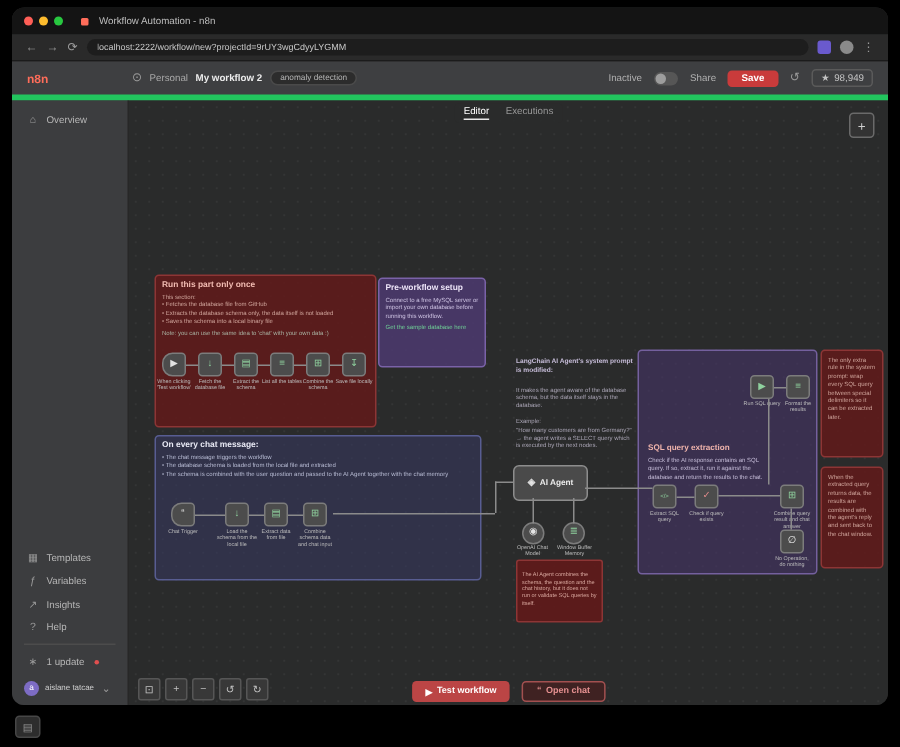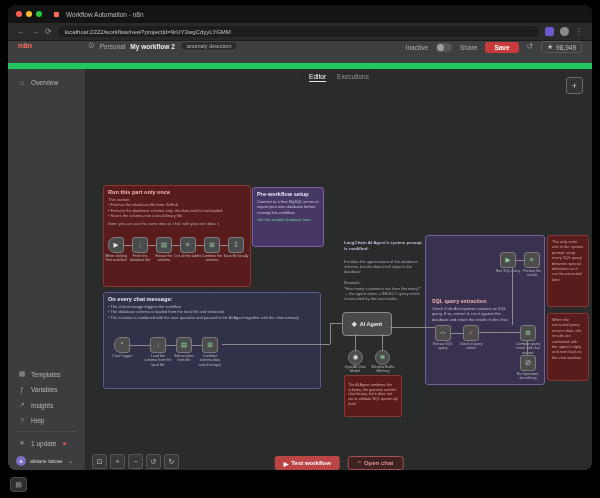--- a/index.html
+++ b/index.html
@@ -11,21 +11,21 @@
   .tl.r{background:#ff5f57}.tl.y{background:#febc2e}.tl.g{background:#28c840}
   .fav{width:5px;height:5px;border-radius:1px;background:#ff6d5a;margin-left:8px;}
   .tabtitle{font-size:6.5px;color:#bdbdbd;margin-left:3px;}
   .urlbar{height:17px;background:#2a2a2a;border-bottom:1px solid #1b1b1b;display:flex;align-items:center;gap:6px;padding:0 9px;}
   .navico{font-size:8px;color:#9a9a9a;line-height:1;}
   .urlpill{flex:1;height:11px;background:#1d1d1d;border-radius:7px;display:flex;align-items:center;padding:0 7px;}
   .urltext{font-size:6px;color:#c8c8c8;white-space:nowrap;overflow:hidden;}
   .ext{width:9px;height:9px;border-radius:2px;background:#6a5acd;}
   .pav{width:9px;height:9px;border-radius:50%;background:#8a8a8a;}
   
-  .appheader{height:22px;background:#3e3f41;border-bottom:6px solid #22c55e;display:flex;align-items:flex-start;padding:0 10px;gap:8px;}
+  .appheader{height:22px;background:#3e3f41;border-bottom:4px solid #22c55e;display:flex;align-items:center;padding:0 10px;gap:8px;}
   .logo{color:#ff6d5a;font-weight:bold;font-size:8px;width:62px;}
   .crumb{display:flex;align-items:center;gap:5px;font-size:6.5px;color:#a9a9a9;}
   .wfname{color:#ececec;font-weight:bold;}
   .tagpill{background:#2c2c2c;border:1px solid #4a4a4a;border-radius:7px;padding:1px 6px;font-size:5.5px;color:#b5b5b5;}
   .hright{margin-left:auto;display:flex;align-items:center;gap:8px;font-size:6.5px;color:#b0b0b0;}
   .toggle{width:16px;height:9px;border-radius:5px;background:#565656;position:relative;}
   .toggle .knob{position:absolute;left:1px;top:1px;width:7px;height:7px;border-radius:50%;background:#9d9d9d;}
   .savebtn{background:#c93b3b;color:#fff;border-radius:3px;padding:2px 9px;font-size:6.5px;font-weight:bold;}
   .starpill{border:1px solid #5a5a5a;border-radius:3px;padding:1px 5px;display:flex;gap:3px;align-items:center;color:#c3c3c3;}
   

